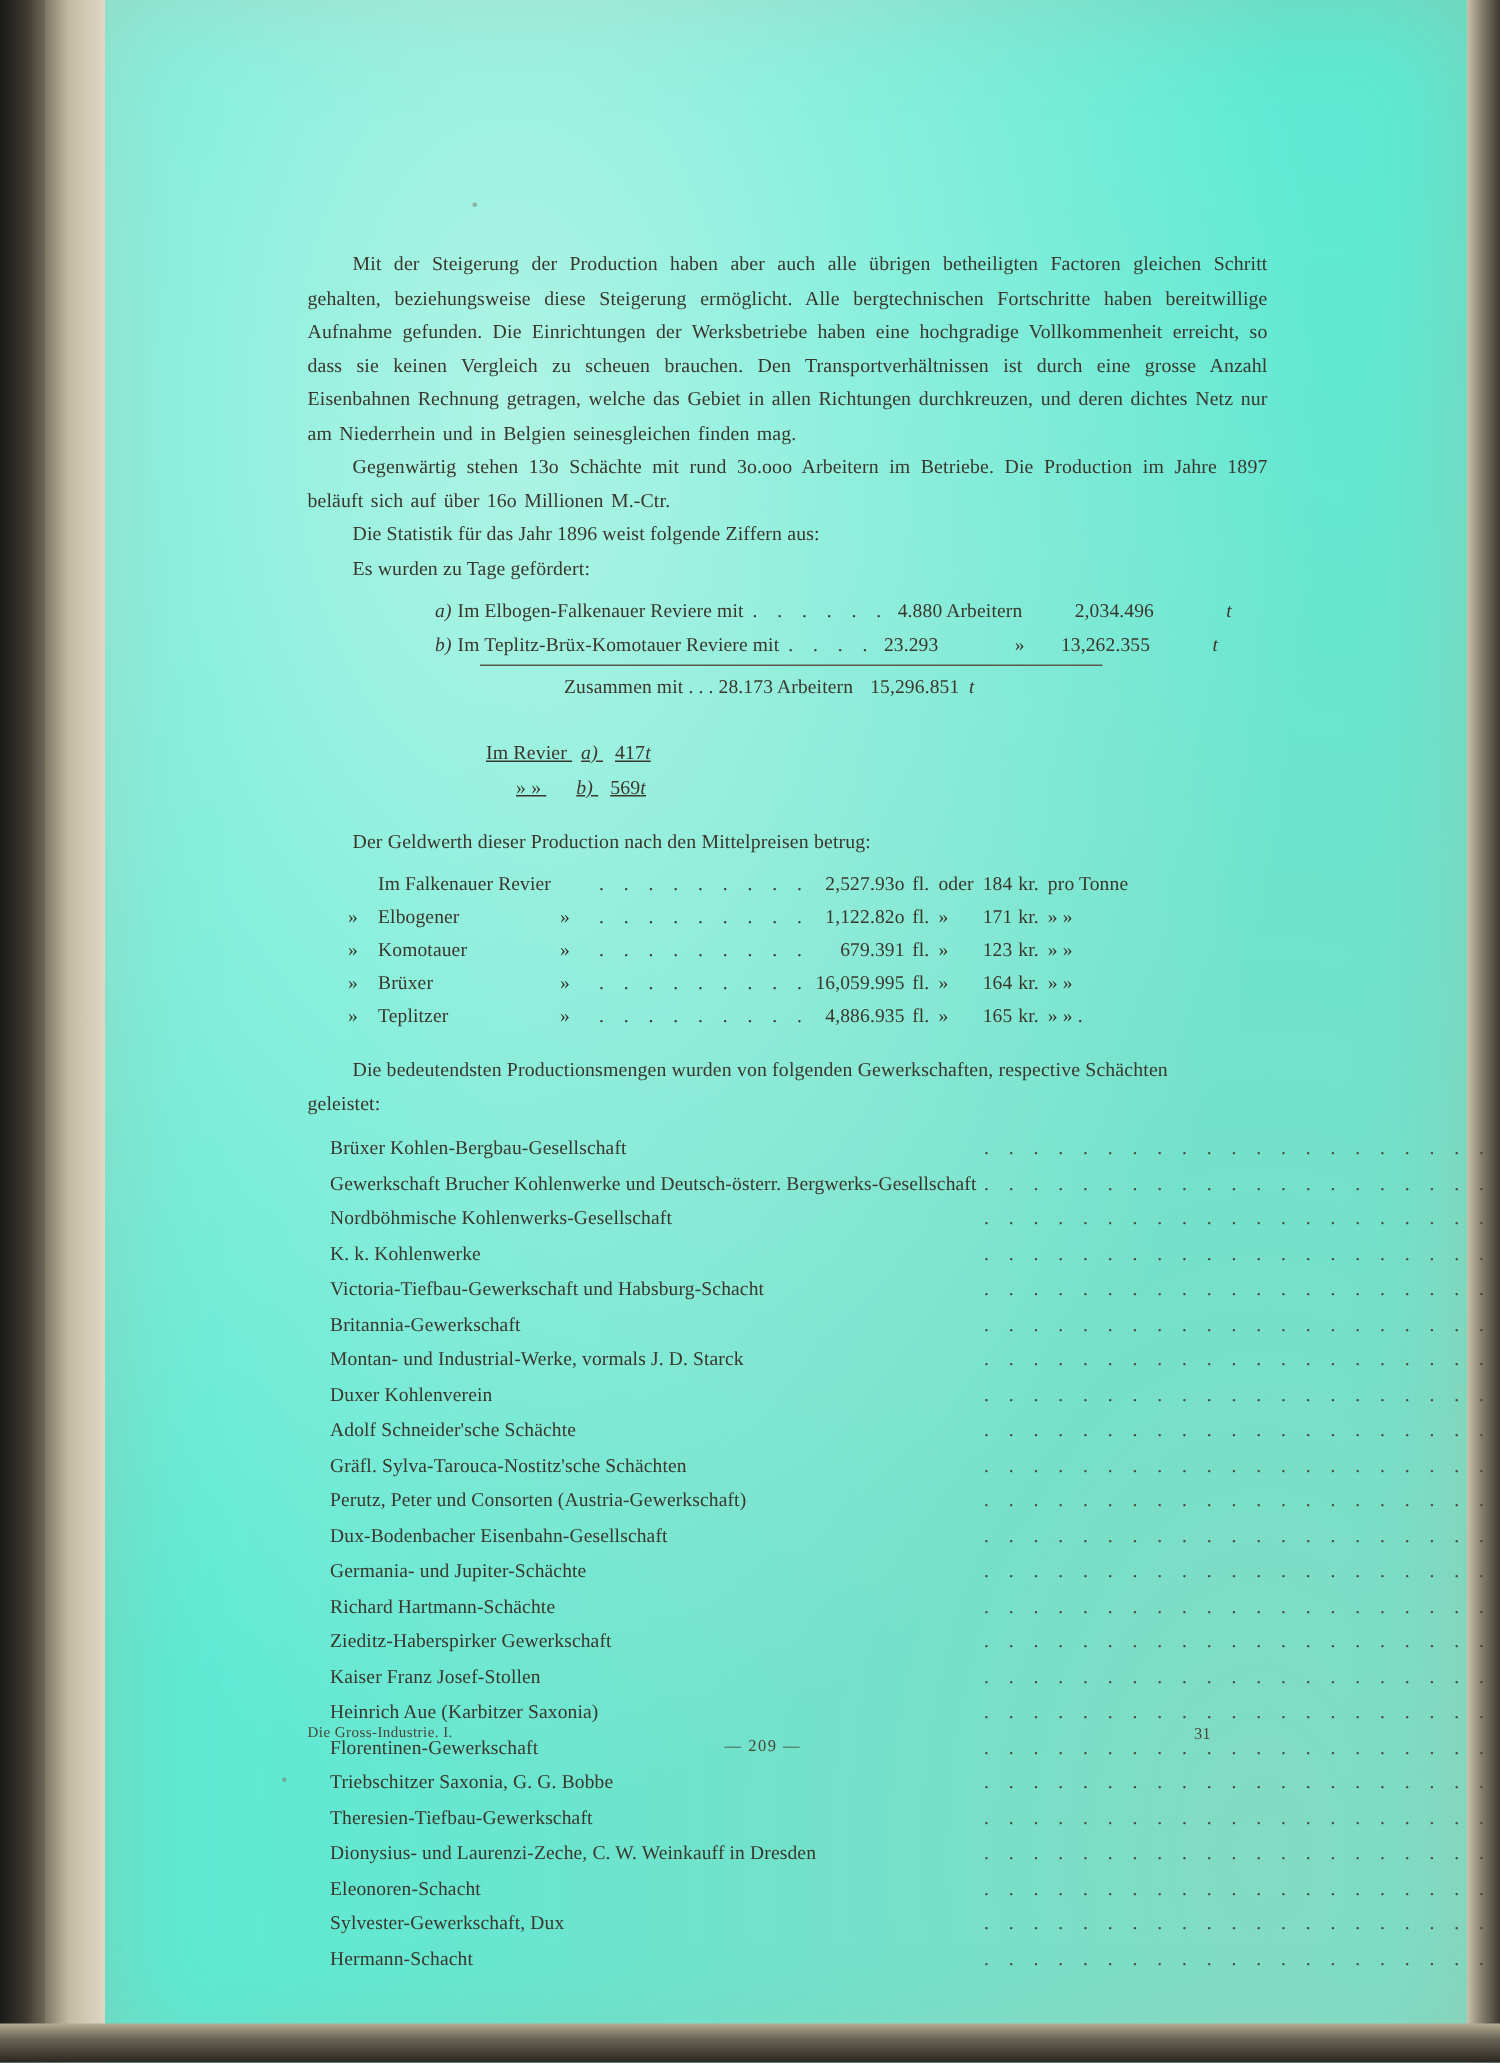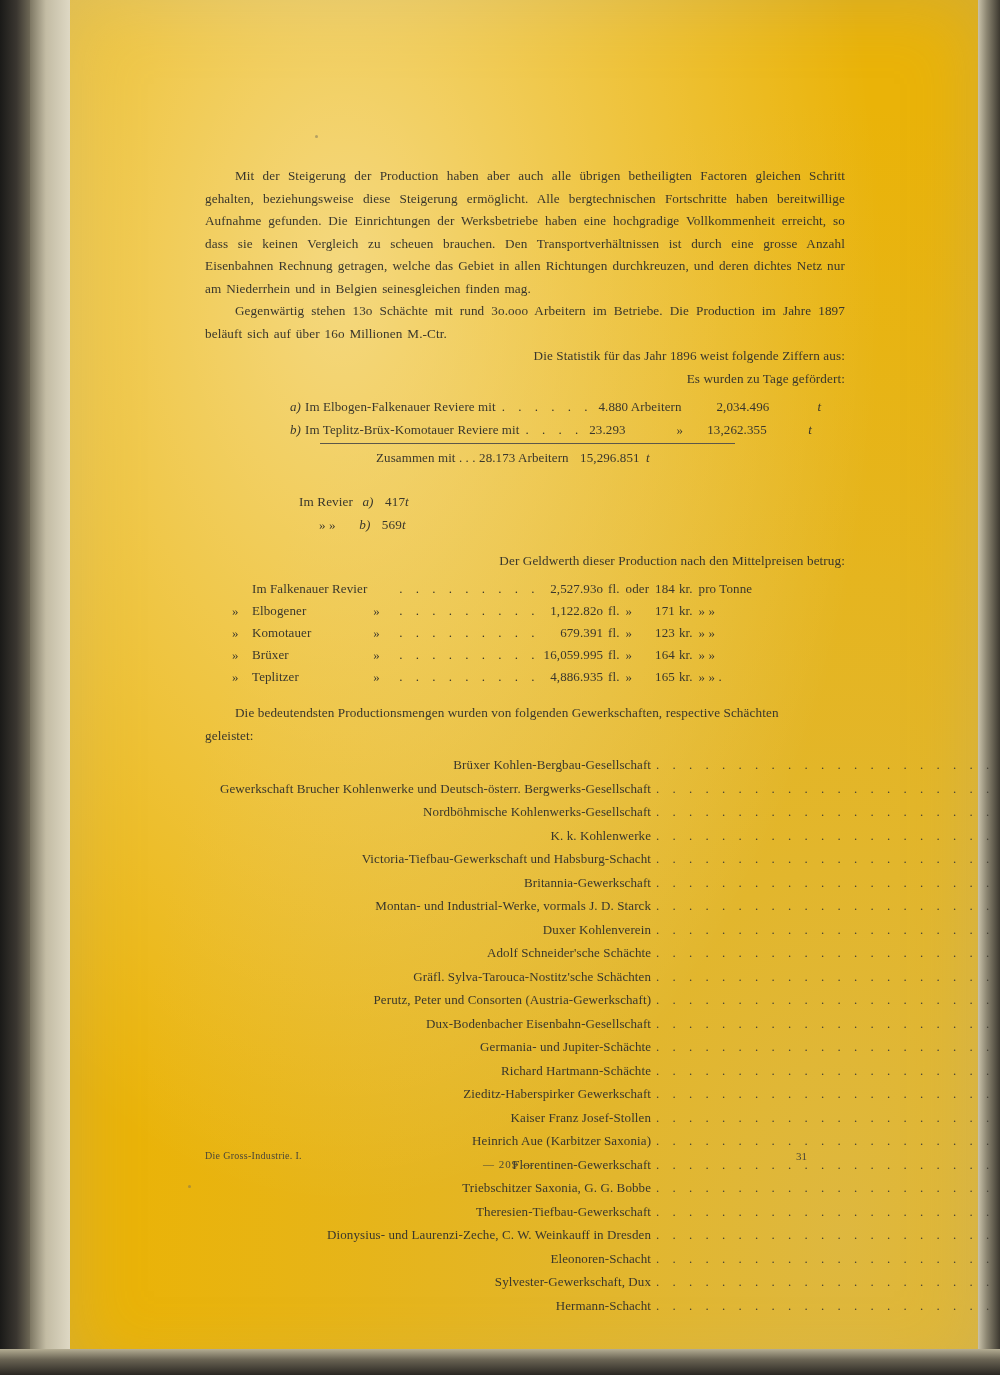--- a/index.html
+++ b/index.html
@@ -37,21 +37,21 @@
   .gutter {
     position: absolute;
     left: 30px; top: 0;
     width: 40px; height: 1375px;
     background: linear-gradient(to right, #7d7763 0%, #c3bca4 40%, #ded8c4 100%);
   }
   .page-body {
     position: absolute;
     left: 70px; top: 0;
     width: 908px; height: 1375px;
-    background: #eab308;
+    background: #5eead4;
     box-shadow: inset 0 0 70px rgba(170,160,130,0.35);
   }
   .paper-tone {
     position: absolute;
     inset: 0;
     background:
       radial-gradient(ellipse at 30% 20%, rgba(255,253,245,0.5) 0%, rgba(255,253,245,0) 60%),
       radial-gradient(ellipse at 85% 90%, rgba(200,192,165,0.35) 0%, rgba(200,192,165,0) 65%);
     pointer-events: none;
   }
@@ -73,21 +73,20 @@
   }
   p.para2 {
     margin: 0;
     text-align: justify;
     text-indent: 30px;
     word-spacing: 1.5px;
   }
   p.plain {
     margin: 0;
     text-indent: 30px;
-    text-align: right;
   }
   .gap-s { height: 6px; }
   .gap-m { height: 14px; }
 
   
   .abblock {
     margin-left: 85px;
     font-size: 13px;
   }
   .abrow {
@@ -109,22 +108,23 @@
     width: 415px;
     margin: 2px 0 3px 30px;
   }
   .sumrow {
     margin-left: 86px;
     white-space: nowrap;
   }
 
   
   .revier {
-    margin-left: 94px;
+    margin-left: 119px;
     line-height: 23px;
+    text-decoration: underline;
   }
   .revier .it { font-style: italic; }
 
   
   .gw {
     margin-left: 15px;
     border-collapse: collapse;
     font-size: 13px;
     line-height: 22px;
   }
@@ -140,21 +140,21 @@
   .gw .c-krl   { padding-right: 6px; }
   .gw .c-tail  { padding-right: 14px; }
 
   
   .plist {
     margin-left: 15px;
     border-collapse: collapse;
     font-size: 13px;
     width: 625px;
   }
-  .plist td { padding: 0; vertical-align: baseline; line-height: 23.5px; text-align: right; }
+  .plist td { padding: 0; vertical-align: baseline; line-height: 23.5px; }
   .plist .nm { white-space: nowrap; padding-right: 5px; }
   .plist .dt {
     width: 100%;
     letter-spacing: 5px;
     overflow: hidden;
     white-space: nowrap;
     color: #4a4638;
   }
   .it { font-style: italic; }
 

